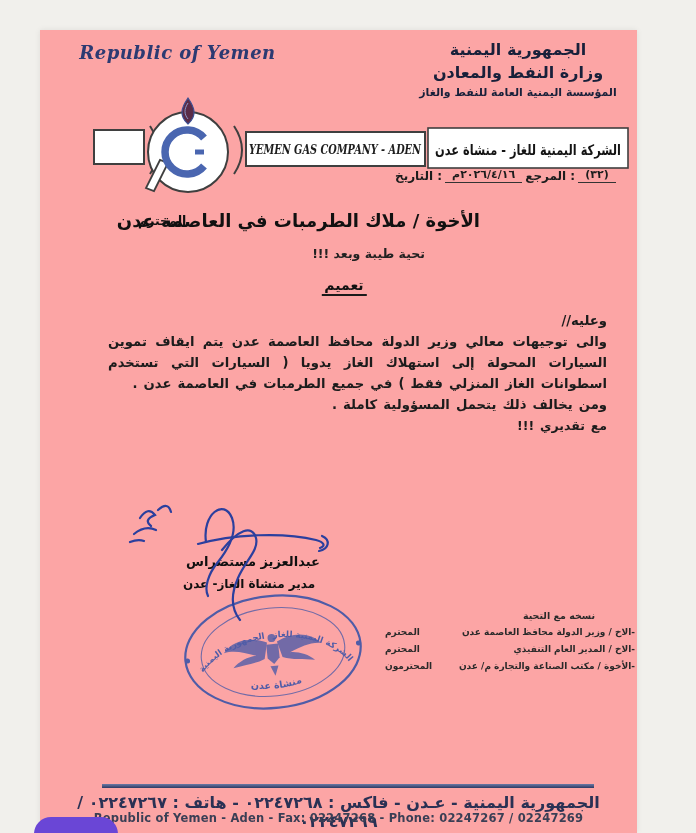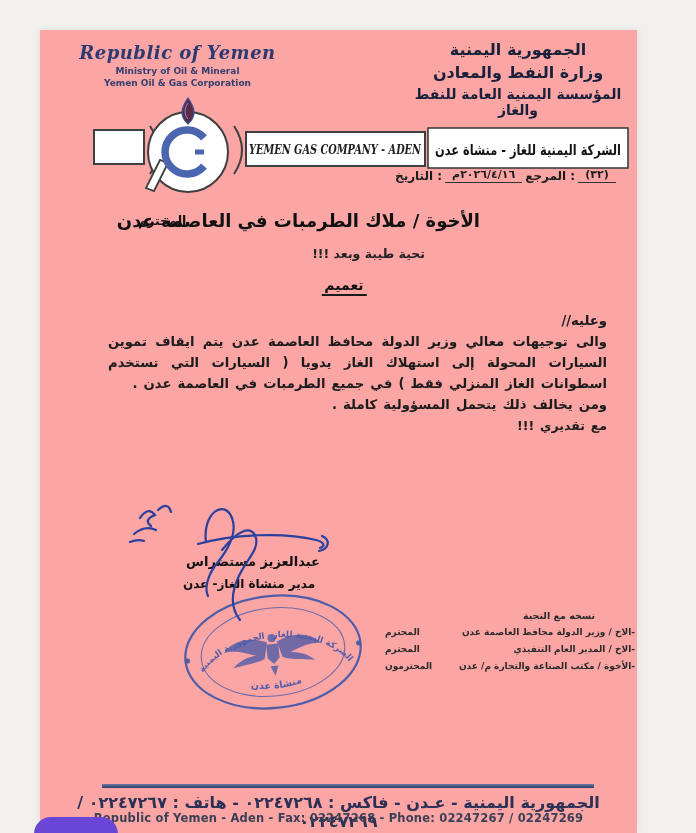--- a/index.html
+++ b/index.html
@@ -11,21 +11,21 @@
   .paper{
     position:absolute;left:40px;top:30px;width:597px;height:803px;
     background:#fca5a5;box-shadow:0 0 6px rgba(0,0,0,.08);
   }
   
   .en-head{position:absolute;left:30px;top:12px;width:215px;text-align:center;color:#2c3a72;}
   .en-head .script{font-family:"DejaVu Serif",serif;font-style:italic;font-weight:bold;font-size:18px;letter-spacing:.5px;}
   .en-head .sub{font-size:9px;font-weight:bold;line-height:1.3;margin-top:3px;color:#33406f;}
   .ar-head{position:absolute;left:372px;top:8px;width:212px;text-align:center;color:#18203a;direction:rtl;}
   .ar-head .l1{font-size:16px;font-weight:bold;line-height:1.45;}
-  .ar-head .l3{font-size:14px;font-weight:bold;margin-top:2px;}
+  .ar-head .l3{font-size:11px;font-weight:bold;margin-top:2px;}
   .logo-strip{position:absolute;left:48px;top:62px;width:545px;height:105px;}
   
   .dateline{
     position:absolute;left:352px;top:138px;right:6px;display:flex;align-items:flex-end;
     font-weight:bold;font-size:12px;white-space:nowrap;color:#1d1d1d;
   }
   .dateline .lbl{margin:0 3px;}
   .dateline .val{font-size:11px;border-bottom:1.4px solid #333;padding:0 7px 1px;direction:rtl;}
   
   .addressee{position:absolute;top:180px;right:157px;direction:rtl;font-weight:bold;font-size:18px;color:#111;margin-left:10px;}
@@ -65,24 +65,20 @@
   svg text{font-family:"DejaVu Sans",sans-serif;}
   svg .serif-it{font-family:"DejaVu Serif",serif;font-style:italic;font-weight:bold;}
 </style>
 </head>
 <body>
 
 <div class="paper">
 
   <div class="en-head">
     <div class="script">Republic of Yemen</div>
-    <div class="sub">
-      <div>Ministry of Oil &amp; Mineral</div>
-      <div>Yemen Oil &amp; Gas Corporation</div>
-    </div>
   </div>
 
   <div class="ar-head">
     <div class="l1">الجمهورية اليمنية</div>
     <div class="l1">وزارة النفط والمعادن</div>
     <div class="l3">المؤسسة اليمنية العامة للنفط والغاز</div>
   </div>
 
   <svg class="logo-strip" viewBox="0 0 545 105">
     <g stroke="#3f3f3f" fill="#ffffff" stroke-width="2">

